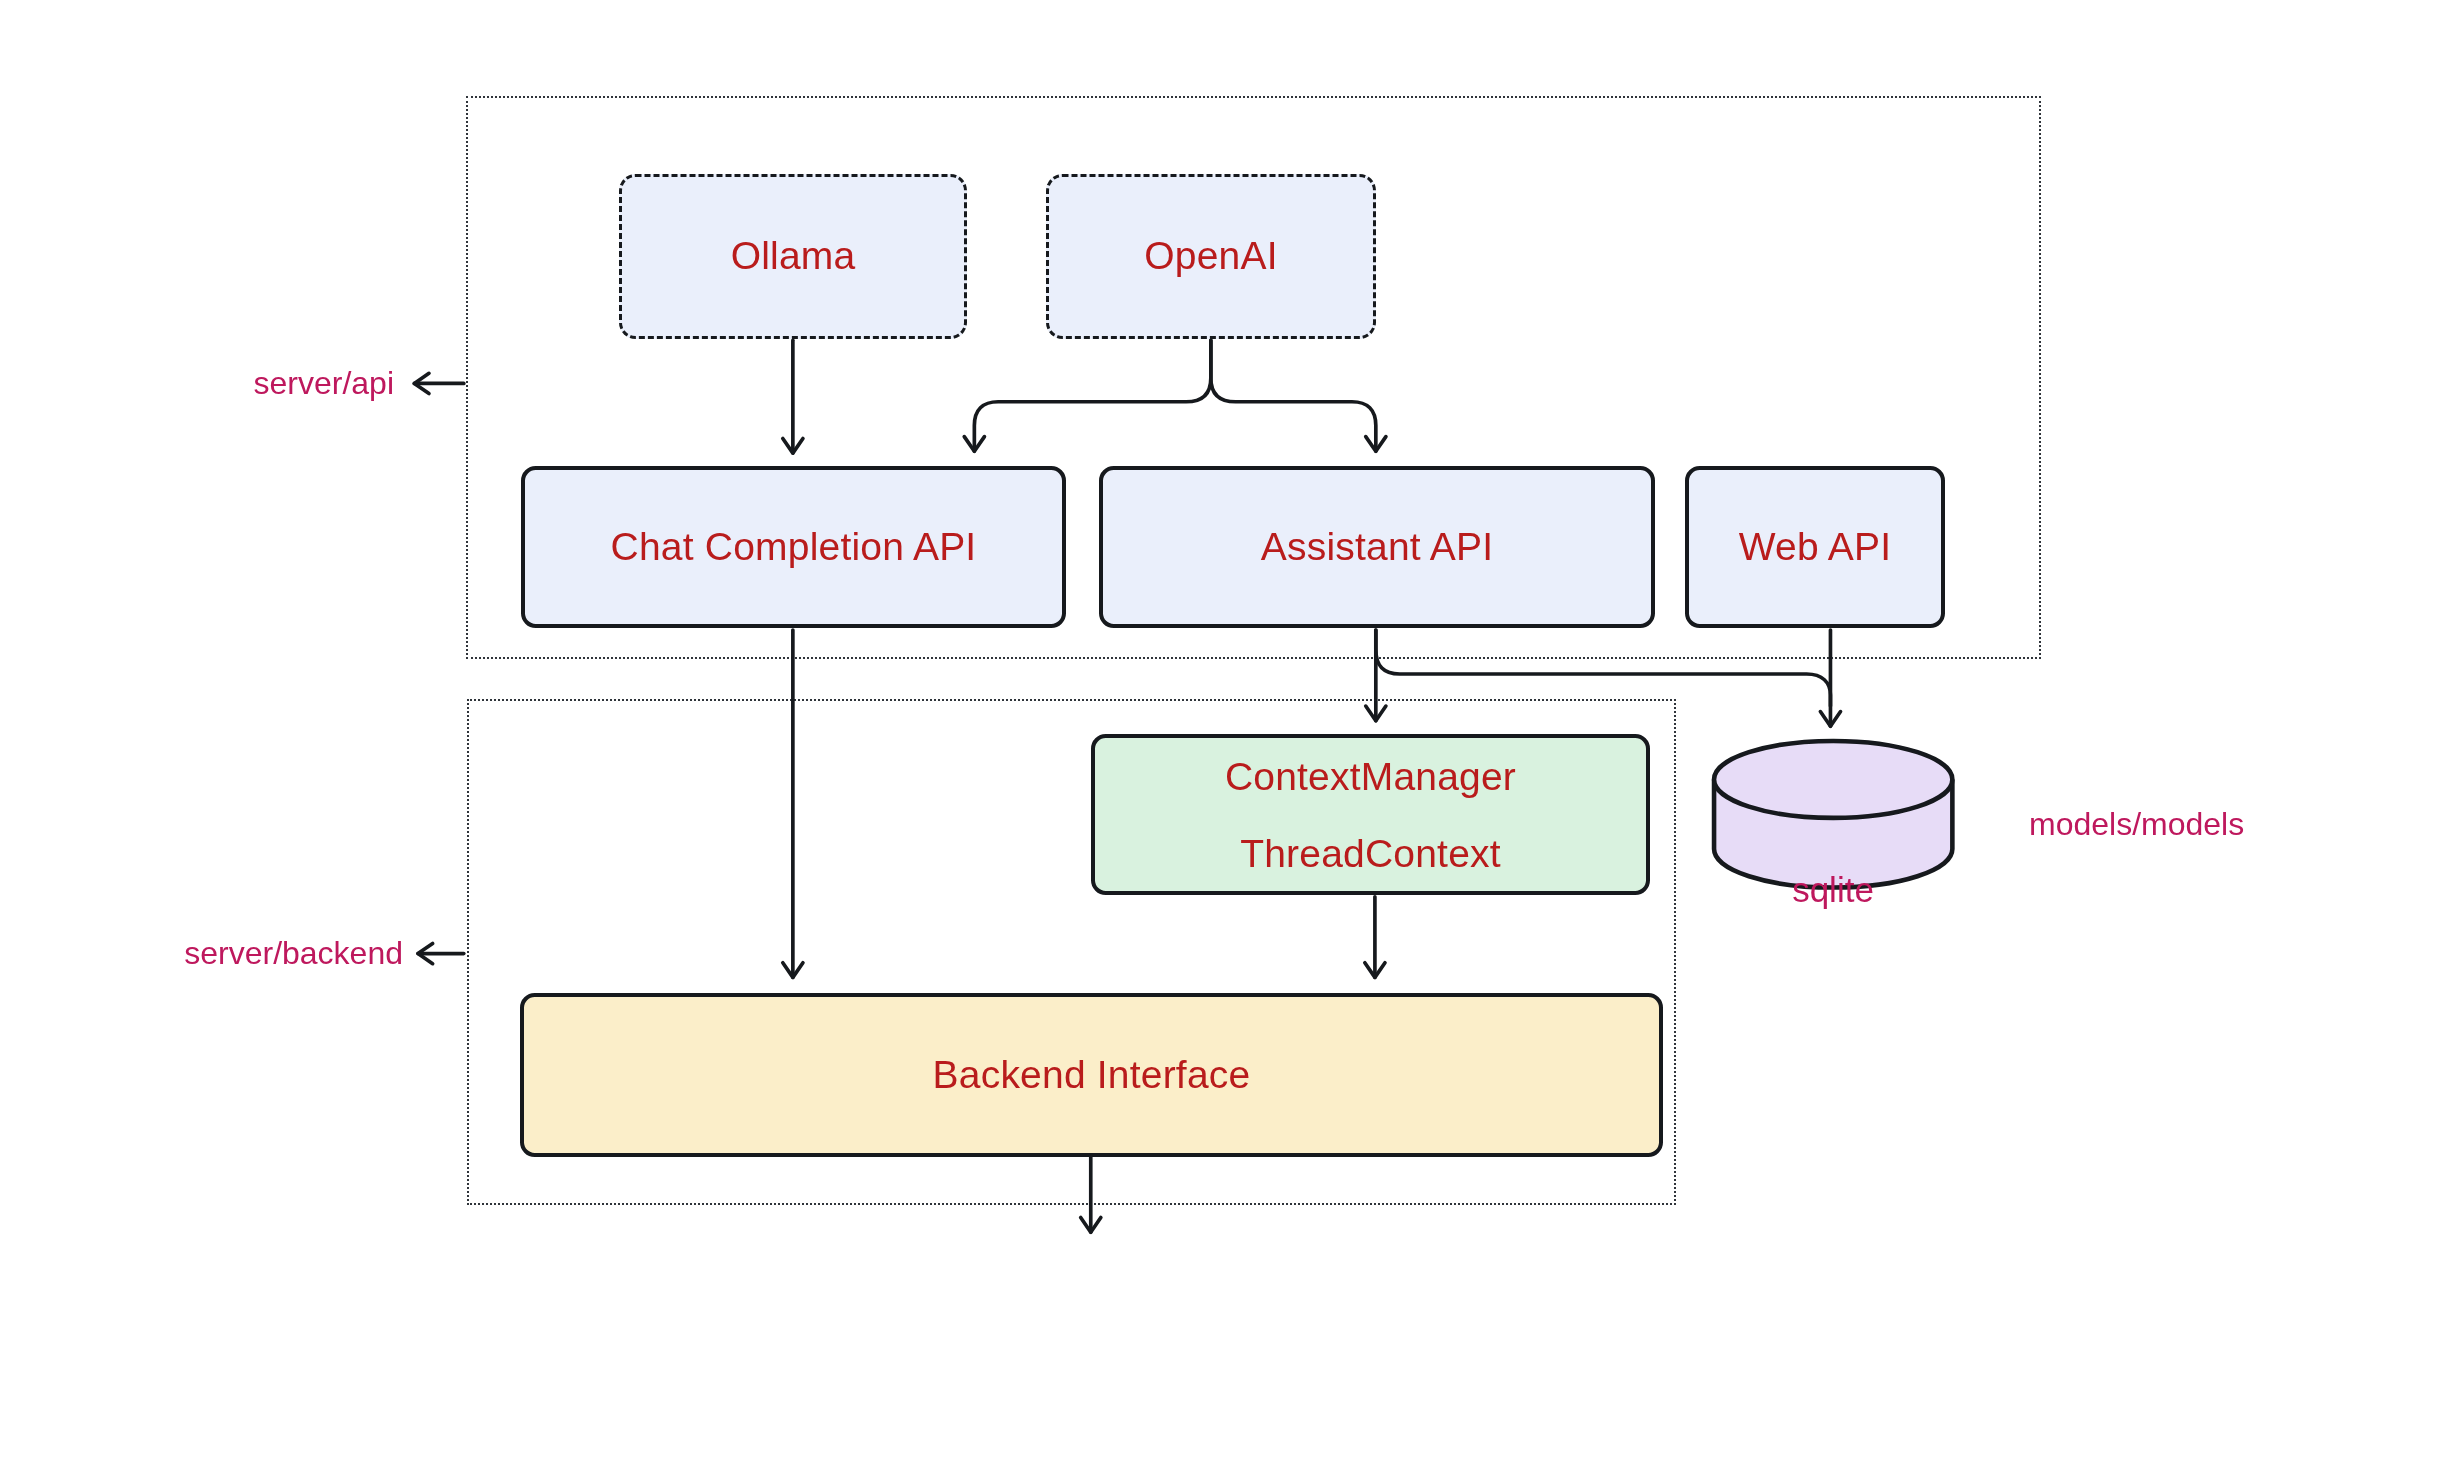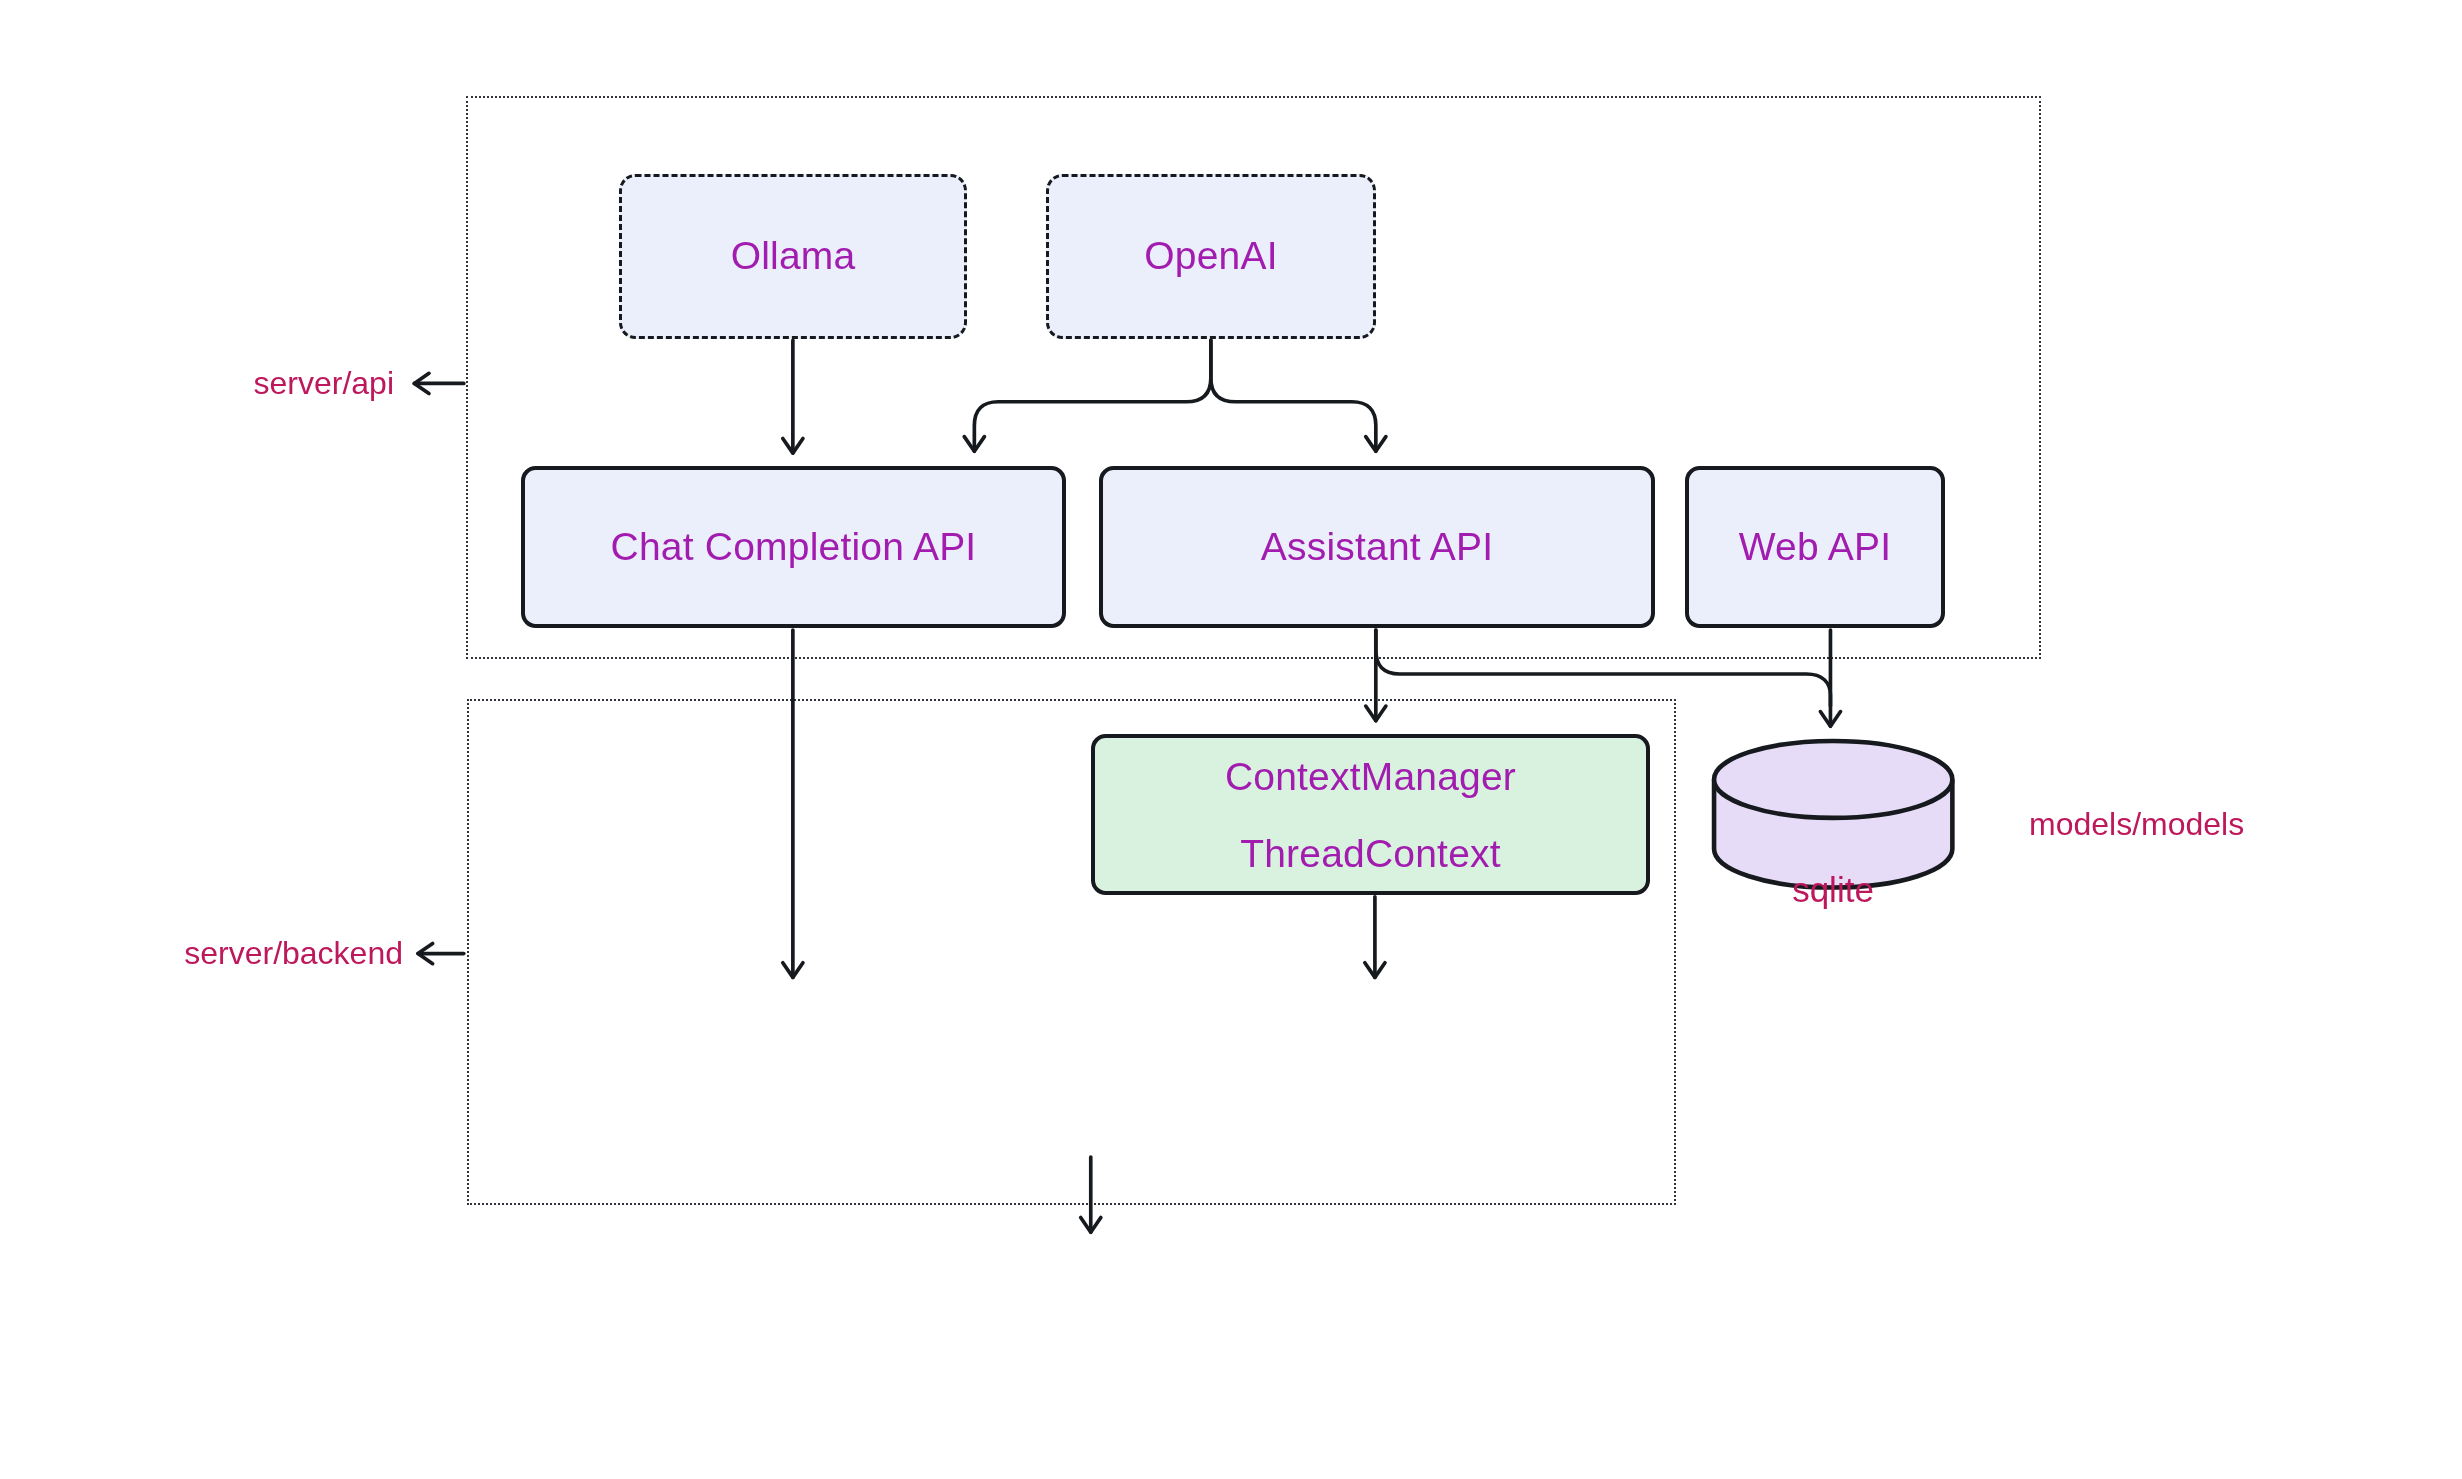--- a/index.html
+++ b/index.html
@@ -37,21 +37,21 @@
     position: absolute;
     box-sizing: border-box;
     border: 4.6px solid #16191d;
     border-radius: 14.7px;
     display: flex;
     align-items: center;
     justify-content: center;
     text-align: center;
     font-size: 39px;
     line-height: 1.2;
-    color: #a21caf;
+    color: #b91c1c;
     letter-spacing: 0.2px;
   }
   .node.blue   { background: #eaeffb; align-items: center; }
   .node.green  { background: #d9f2df; }
   .node.yellow { background: #fbeec9; }
   .node.dashed {
     border: 3.7px dashed #16191d;
     border-radius: 16.5px;
     background: #eaeffb;
   }
@@ -150,20 +150,23 @@
     <span>Web API</span>
   </div>
 
   <div class="node green" style="left:1091px; top:734px; width:559px; height:161px;">
     <div class="stack">
       <span>ContextManager</span>
       <span>ThreadContext</span>
     </div>
   </div>
 
+  <div class="node yellow" style="left:520px; top:993px; width:1143px; height:164px;">
+    <span>Backend Interface</span>
+  </div>
 
 
   <div id="sqlite-label">sqlite</div>
 
   <div class="outlabel right-align" style="left:119px; top:358px; width:275px;">
     <span>server/api</span>
   </div>
 
   <div class="outlabel right-align" style="left:73px; top:928px; width:330px;">
     <span>server/backend</span>

